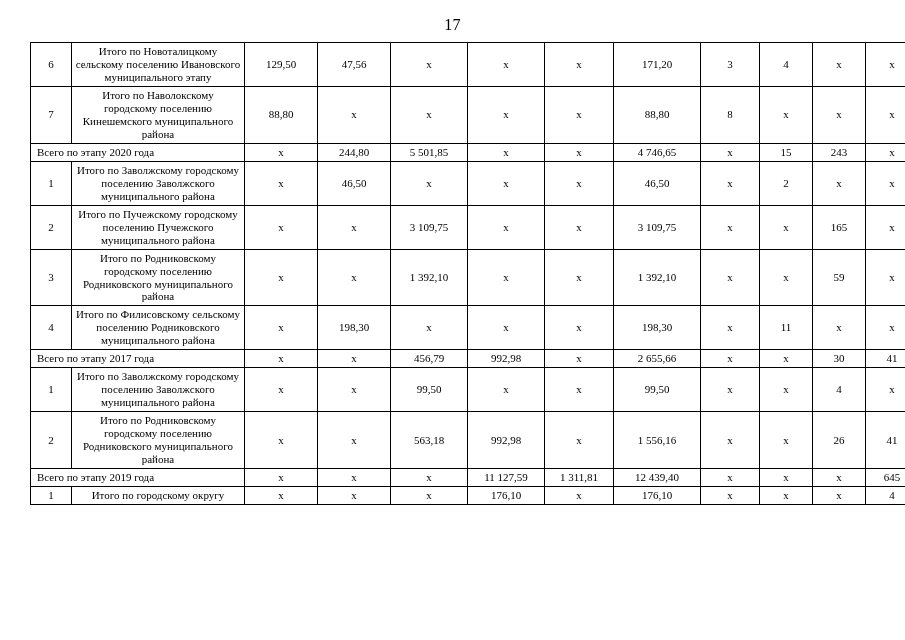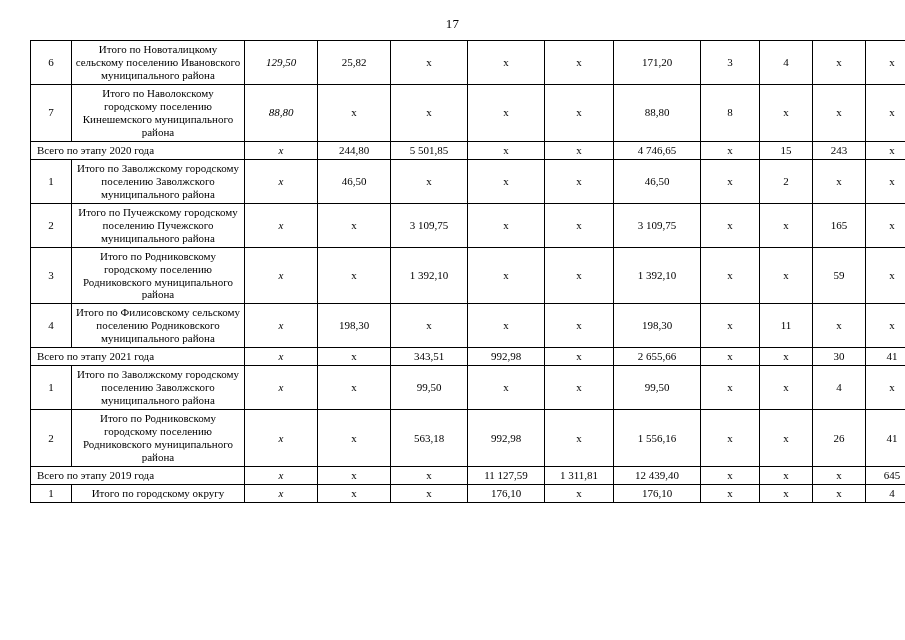--- a/index.html
+++ b/index.html
@@ -16,21 +16,21 @@
     overflow: hidden;
   }
   .page {
     width: 905px;
     height: 640px;
     position: relative;
     box-sizing: border-box;
   }
   .page-number {
     text-align: center;
-    font-size: 13px;
+    font-size: 16px;
     padding-top: 16px;
     padding-bottom: 8px;
     letter-spacing: 0.2px;
   }
   .table-wrap {
     padding: 0 30px 0 30px;
   }
   table.doc-table {
     border-collapse: collapse;
     width: 845px;
@@ -48,21 +48,21 @@
   td.c-num {
     width: 34px;
   }
   td.c-name {
     width: 166px;
     text-align: left;
     padding-left: 5px;
     vertical-align: top;
     padding-top: 3px;
   }
-  td.c-v1 { width: 66px; font-style: italic; }
+  td.c-v1 { width: 66px; }
   td.c-v2 { width: 66px; }
   td.c-v3 { width: 70px; }
   td.c-v4 { width: 70px; }
   td.c-v5 { width: 62px; }
   td.c-v6 { width: 80px; font-family: Liberation Serif, serif; }
   td.c-v7 { width: 52px; }
   td.c-v8 { width: 46px; }
   td.c-v9 { width: 46px; }
   td.c-v10 { width: 46px; }
   tr.total-row td.total-label {
@@ -75,23 +75,23 @@
 
 <div class="page">
 
   <div class="page-number">17</div>
 
   <div class="table-wrap">
     <table class="doc-table">
       <tbody>
           <tr>
             <td class="c-num">6</td>
-            <td class="c-name">Итого по Новоталицкому сельскому поселению Ивановского муниципального района</td>
+            <td class="c-name">Итого по Новоталицкому сельскому поселению Ивановского муниципального этапу</td>
             <td class="c-v1">129,50</td>
-            <td class="c-v2">25,82</td>
+            <td class="c-v2">47,56</td>
             <td class="c-v3">х</td>
             <td class="c-v4">х</td>
             <td class="c-v5">х</td>
             <td class="c-v6">171,20</td>
             <td class="c-v7">3</td>
             <td class="c-v8">4</td>
             <td class="c-v9">х</td>
             <td class="c-v10">х</td>
           </tr>
           <tr>
@@ -171,24 +171,24 @@
             <td class="c-v3">х</td>
             <td class="c-v4">х</td>
             <td class="c-v5">х</td>
             <td class="c-v6">198,30</td>
             <td class="c-v7">х</td>
             <td class="c-v8">11</td>
             <td class="c-v9">х</td>
             <td class="c-v10">х</td>
           </tr>
           <tr class="total-row">
-            <td class="total-label" colspan="2">Всего по этапу 2021 года</td>
-            <td class="c-v1">х</td>
-            <td class="c-v2">х</td>
-            <td class="c-v3">343,51</td>
+            <td class="total-label" colspan="2">Всего по этапу 2017 года</td>
+            <td class="c-v1">х</td>
+            <td class="c-v2">х</td>
+            <td class="c-v3">456,79</td>
             <td class="c-v4">992,98</td>
             <td class="c-v5">х</td>
             <td class="c-v6">2 655,66</td>
             <td class="c-v7">х</td>
             <td class="c-v8">х</td>
             <td class="c-v9">30</td>
             <td class="c-v10">41</td>
           </tr>
           <tr>
             <td class="c-num">1</td>

